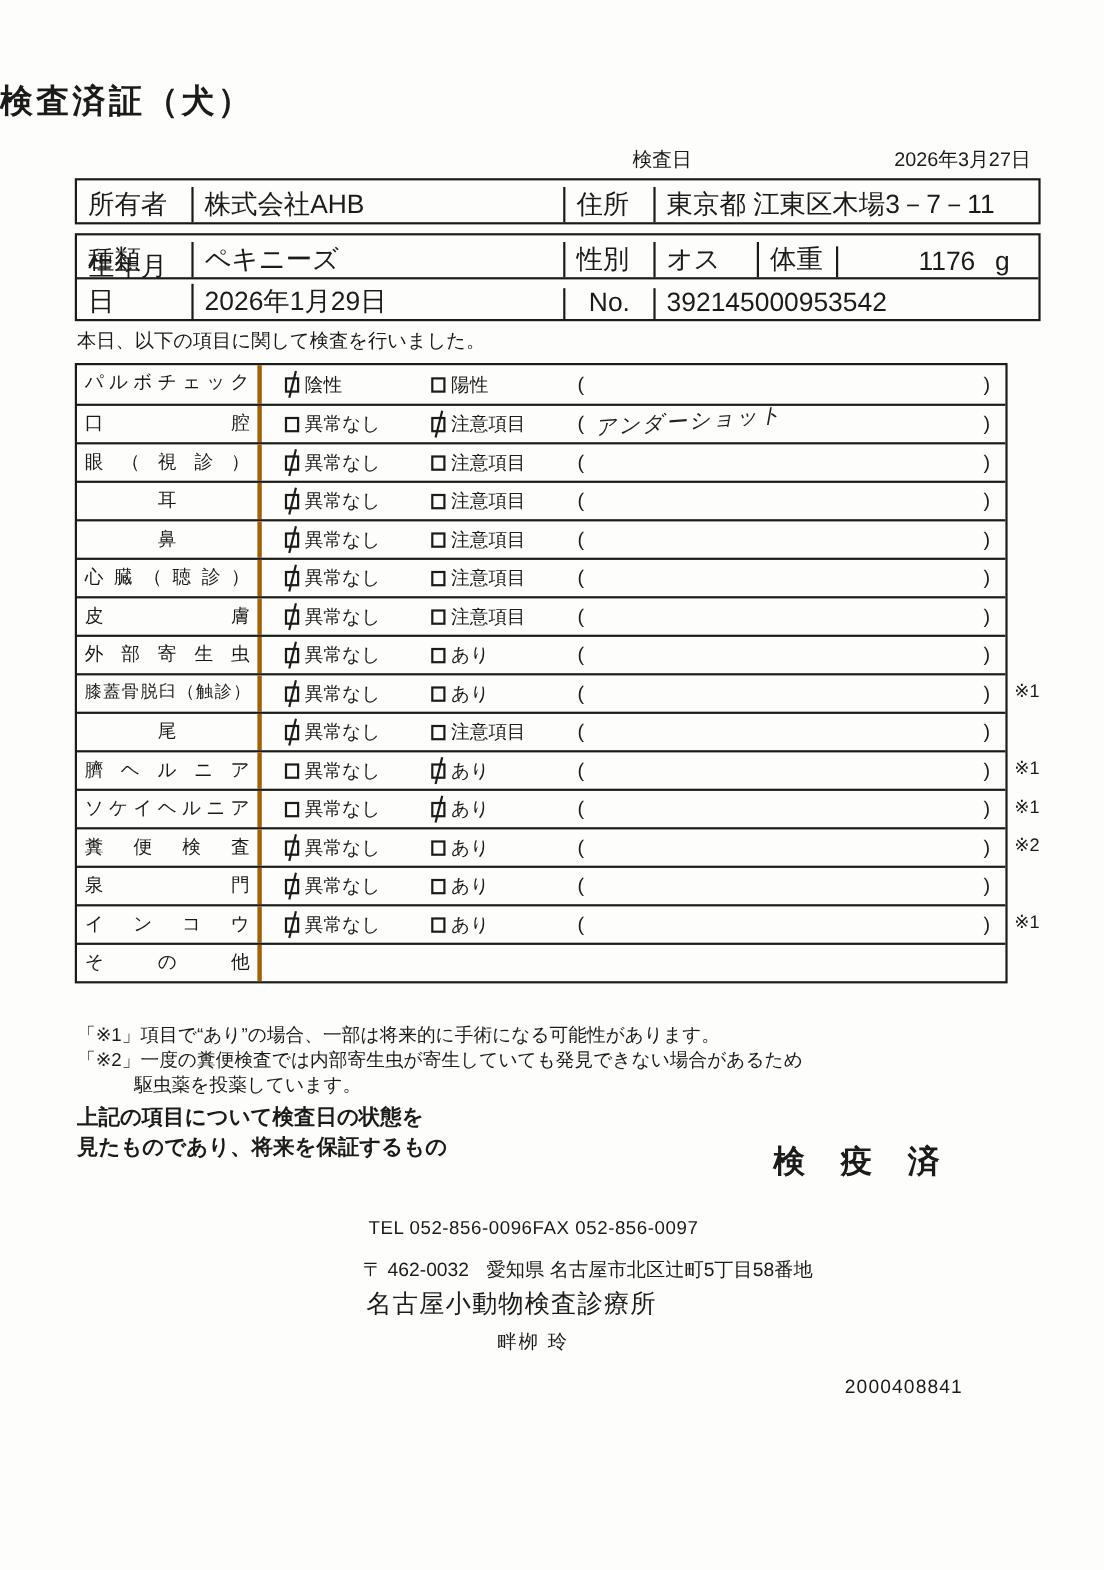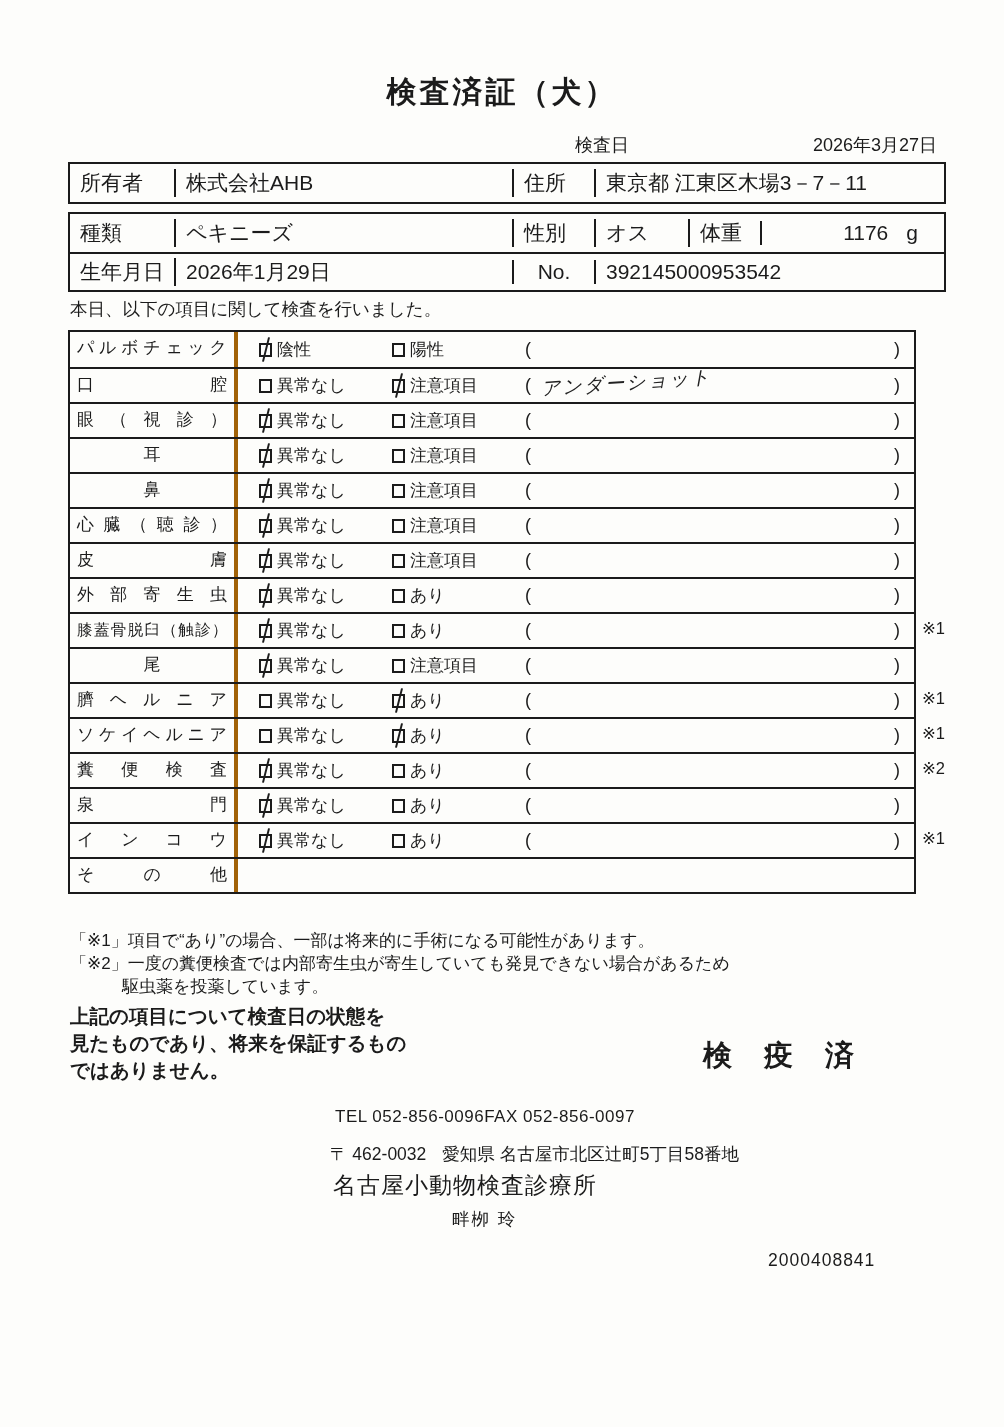--- a/index.html
+++ b/index.html
@@ -1,29 +1,29 @@
 <!DOCTYPE html>
 <html><head>
 <meta charset="utf-8">
 <style>
   *{box-sizing:border-box;margin:0;padding:0}
   html,body{background:#e9e9e7}
   .page{position:relative;width:1004px;height:1427px;margin:0 auto;background:#fdfdfb;
         color:#1b1b1b;font-family:"Liberation Sans","DejaVu Sans",sans-serif;overflow:hidden}
 
-  .title{position:absolute;top:72px;left:0;width:100%;text-align:center;
+  .title{position:absolute;top:72px;left:0;width:100%;
          font-size:30px;font-weight:600;letter-spacing:3px}
 
   .daterow{position:absolute;top:133px;left:575px;width:362px;display:flex;
            justify-content:space-between;align-items:center;font-size:18px}
 
   .ftable{position:absolute;left:68px;width:878px;border:2px solid #1b1b1b;background:#fdfdfb}
   .t1{top:162px}
   .t2{top:212px}
-  .frow{display:flex;height:38px;align-items:center;font-size:21px}
+  .frow{display:flex;height:38px;align-items:flex-end;font-size:24px}
   .frow + .frow{border-top:2px solid #1b1b1b}
   .fcell{display:flex;align-items:center;padding:0 10px}
   .fcell + .fcell{border-left:2px solid #1b1b1b}
   .w-lab{width:104px}
   .w-val{width:338px}
   .w-lab2{width:82px}
   .w-sex{width:94px}
   .w-wlab{width:72px}
   .grow{flex:1}
   .cen{justify-content:center}
@@ -388,21 +388,20 @@
 
   <div class="fnotes">
     <div>「※1」項目で“あり”の場合、一部は将来的に手術になる可能性があります。</div>
     <div>「※2」一度の糞便検査では内部寄生虫が寄生していても発見できない場合があるため</div>
     <div class="fn-indent">駆虫薬を投薬しています。</div>
   </div>
 
   <div class="disc">
     <div>上記の項目について検査日の状態を</div>
     <div>見たものであり、将来を保証するもの</div>
-    <div>ではありません。</div>
   </div>
 
   <div class="stamp">検 疫 済</div>
 
   <div class="postal">
     <span>〒 462-0032</span>
     <span>愛知県 名古屋市北区辻町5丁目58番地</span>
   </div>
 
   <div class="telfax">

